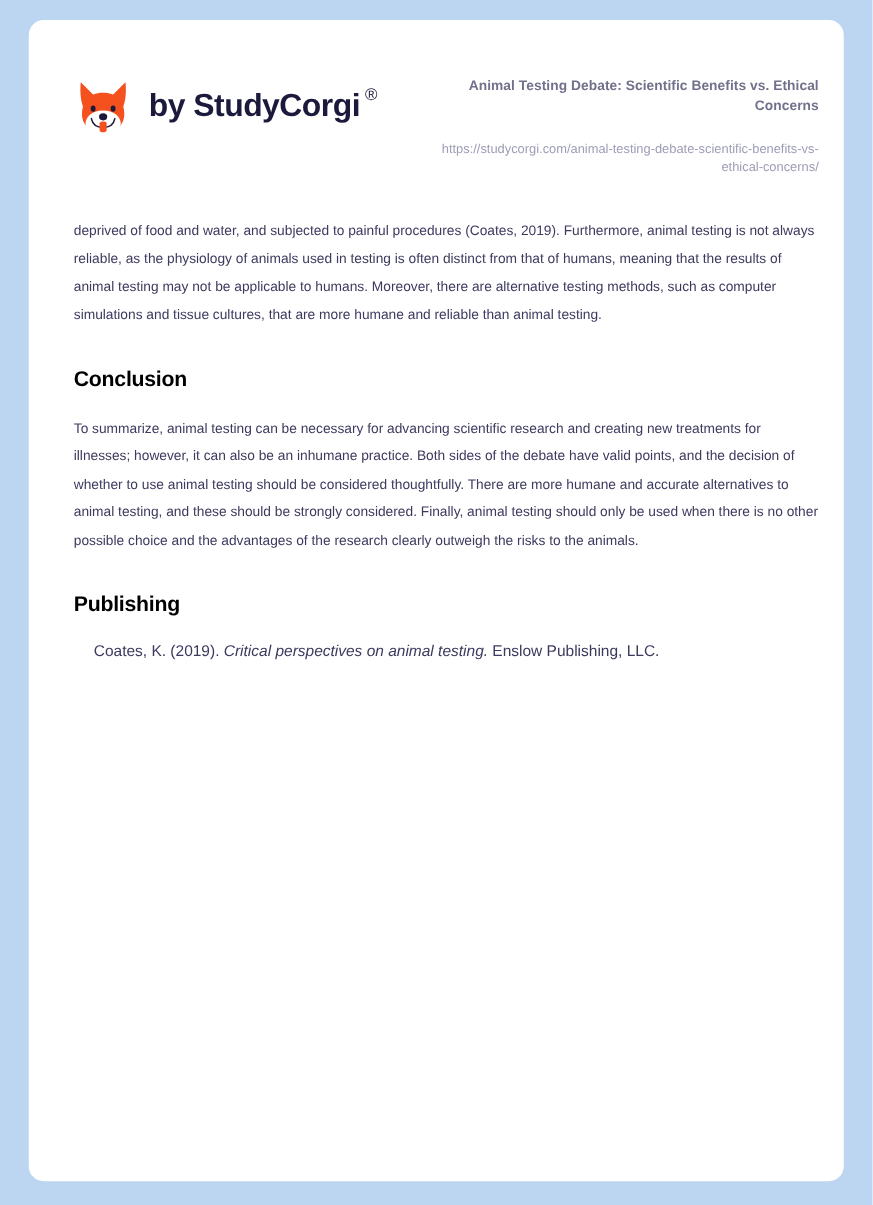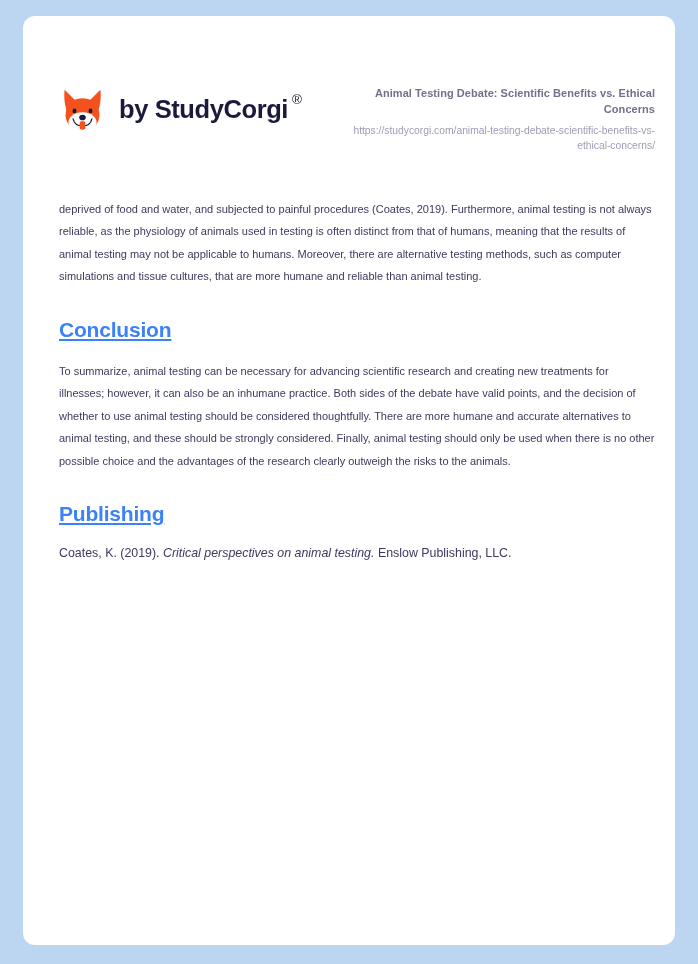--- a/index.html
+++ b/index.html
@@ -19,21 +19,21 @@
     top: 16px;
     width: 652px;
     height: 929px;
     background: #ffffff;
     border-radius: 12px;
     box-sizing: border-box;
   }
   .page-inner {
     position: absolute;
     left: 36px;
-    top: 52px;
+    top: 28px;
     width: 596px;
   }
 
   
   .doc-header {
     display: flex;
     align-items: flex-start;
     justify-content: space-between;
     height: 78px;
   }
@@ -76,48 +76,47 @@
     font-size: 11px;
     font-weight: bold;
     color: #71718c;
     line-height: 1.42;
     letter-spacing: 0.05px;
   }
   .header-url {
     font-size: 10.3px;
     color: #9d9db5;
     line-height: 1.45;
-    margin-top: 7px;
+    margin-top: 20px;
     word-break: break-word;
   }
 
   
   .doc-body {
     margin-top: 52px;
   }
   .para {
     font-size: 11px;
     color: #3c3a5e;
     line-height: 2.04;
     margin: 0 0 4px 0;
     text-align: left;
   }
   .section-head {
-    font-size: 21px;
+    font-size: 17px;
     font-weight: bold;
-    color: #3b82f6;
+    color: #000000;
     margin: 30px 0 18px 0;
     letter-spacing: -0.2px;
-    text-decoration: underline;
   }
   .reference-line {
     font-size: 12.4px;
     color: #3c3a5e;
     line-height: 1.6;
-    margin: 0;
+    margin: 16px;
   }
   .reference-line .ref-title {
     font-style: italic;
   }
 </style>
 </head>
 <body>
 
 <div class="page-sheet">
   <div class="page-inner">

